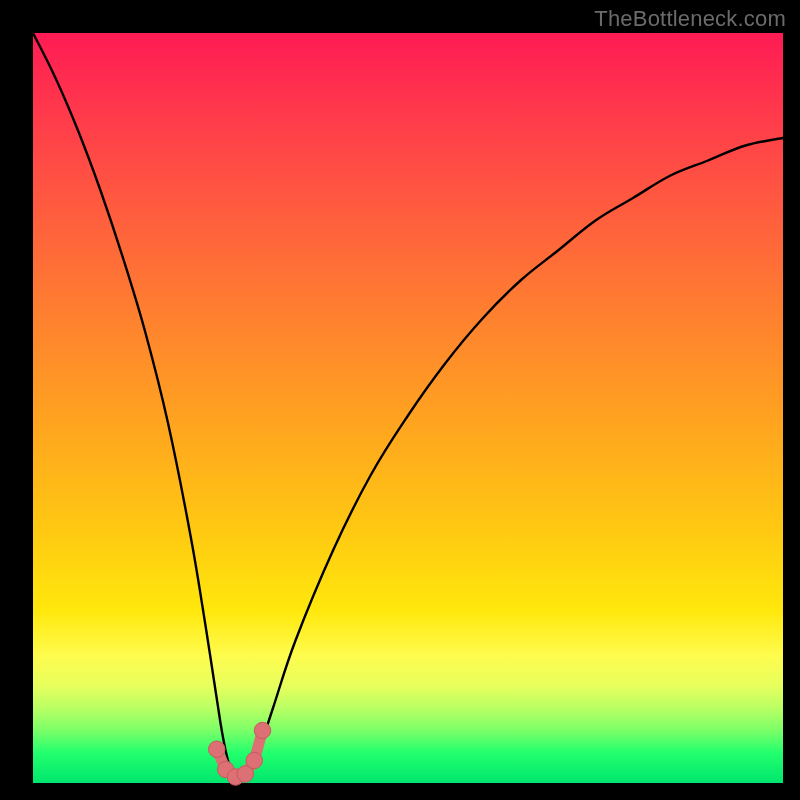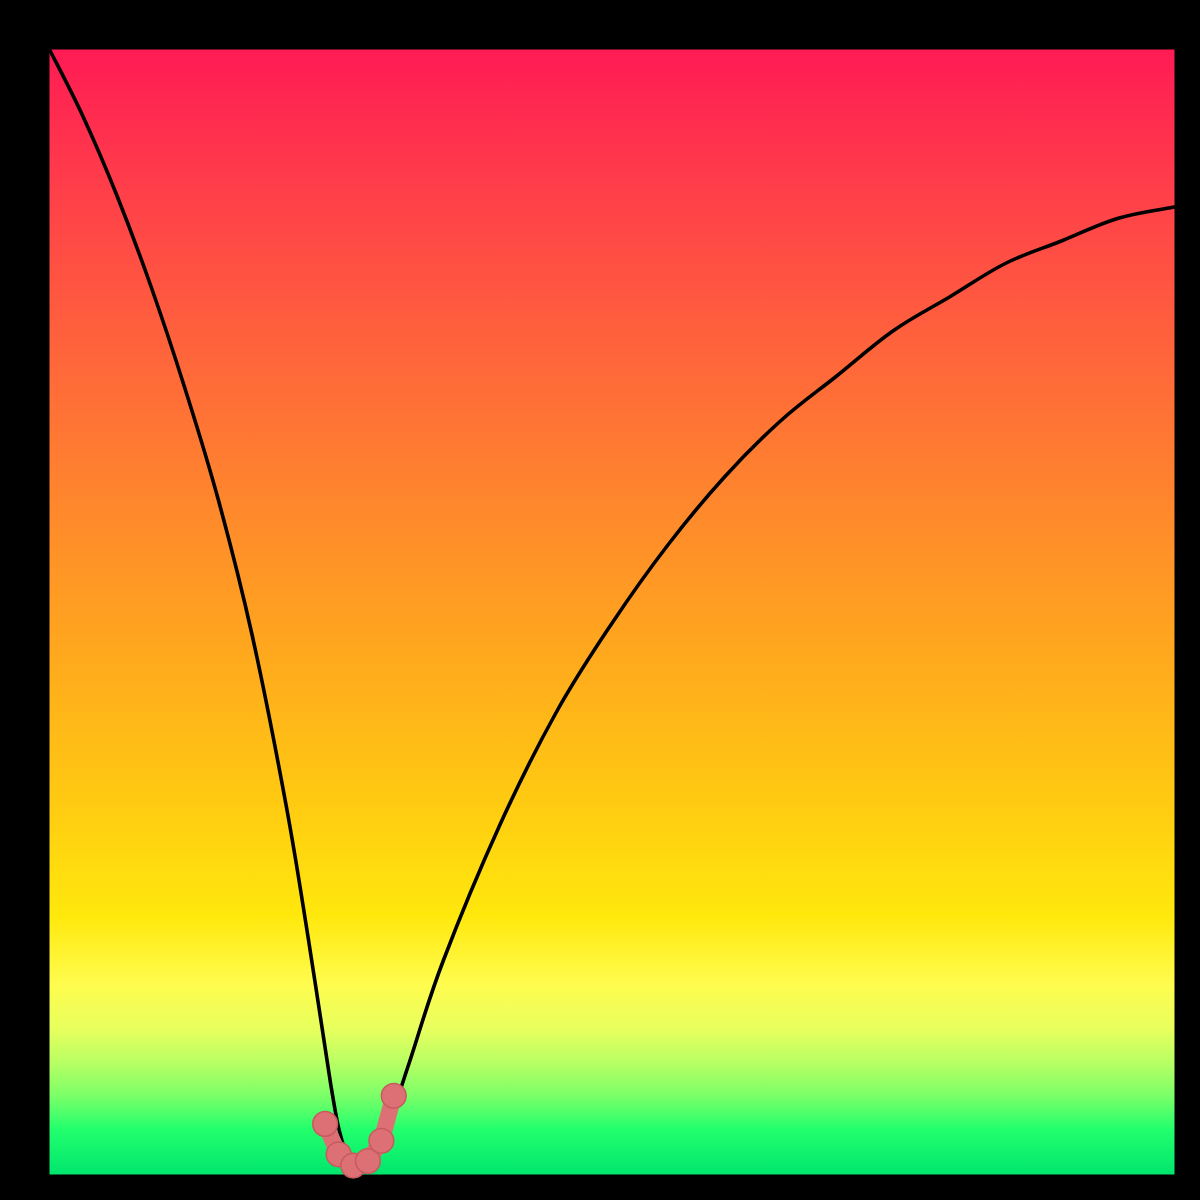--- a/index.html
+++ b/index.html
@@ -76,13 +76,14 @@
         <path d="M 216.75 749.25 L 225.75 769.50 L 235.50 777.00 L 245.25 774.00 L 254.25 760.50 L 262.50 730.50" fill="none" stroke="#dd7074" stroke-width="11" stroke-linecap="round" stroke-linejoin="round"></path>
         <circle cx="216.75" cy="749.25" r="8.25" fill="#dd7074" stroke="#c65a5f" stroke-width="1"></circle>
         <circle cx="225.75" cy="769.50" r="8.25" fill="#dd7074" stroke="#c65a5f" stroke-width="1"></circle>
         <circle cx="235.50" cy="777.00" r="8.25" fill="#dd7074" stroke="#c65a5f" stroke-width="1"></circle>
         <circle cx="245.25" cy="774.00" r="8.25" fill="#dd7074" stroke="#c65a5f" stroke-width="1"></circle>
         <circle cx="254.25" cy="760.50" r="8.25" fill="#dd7074" stroke="#c65a5f" stroke-width="1"></circle>
         <circle cx="262.50" cy="730.50" r="8.25" fill="#dd7074" stroke="#c65a5f" stroke-width="1"></circle>
       </g>
   </svg>
 
+  <div class="watermark">TheBottleneck.com</div>
 </div>
 
 </body></html>

